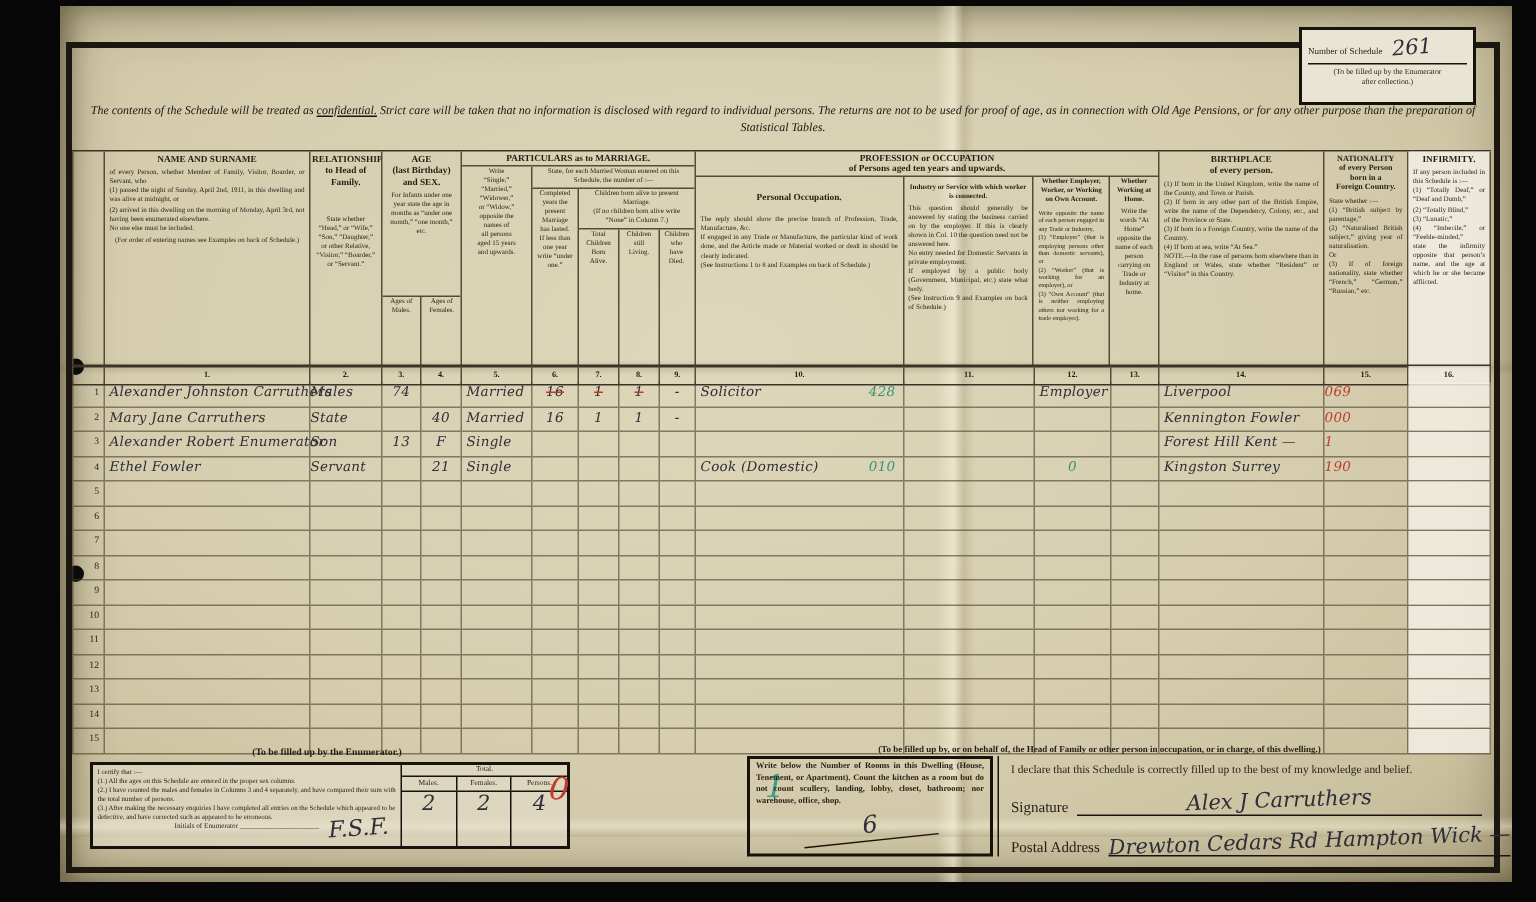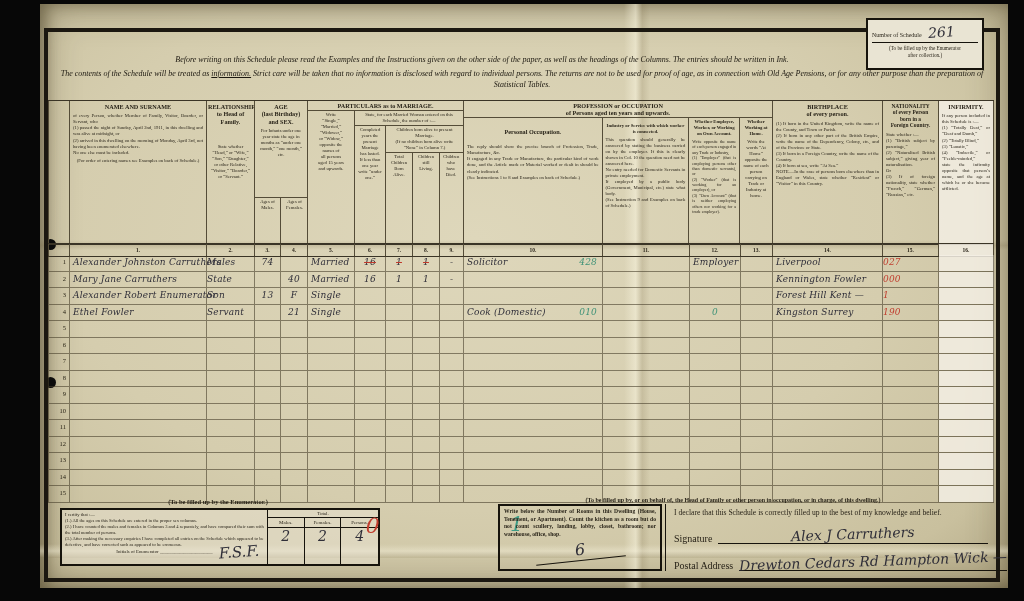--- a/index.html
+++ b/index.html
@@ -107,22 +107,21 @@
 <div class="paper">
   <div class="crease-v"></div>
   <div class="crease-h"></div>
   <div class="crease-h2"></div>
   <div class="hole hp1"></div>
   <div class="hole hp2"></div>
 
   <div class="formbox">
     <div class="fbin">
 
-      <div class="intro1">Before writing on this Schedule please read the Examples and the Instructions given on the other side of the paper, as well as the headings of the Columns.  The entries should be written in Ink.</div>
-      <div class="intro2"><span>The contents of the Schedule will be treated as </span><span class="u">information.</span><span>  Strict care will be taken that no information is disclosed with regard to individual persons.  The returns are not to be used for proof of age, as in connection with Old Age Pensions, or for any other purpose than the preparation of Statistical Tables.</span></div>
+      <div class="intro2"><span>The contents of the Schedule will be treated as </span><span class="u">confidential.</span><span>  Strict care will be taken that no information is disclosed with regard to individual persons.  The returns are not to be used for proof of age, as in connection with Old Age Pensions, or for any other purpose than the preparation of Statistical Tables.</span></div>
 
       <div class="schedbox">
         <span class="schedlbl">Number of Schedule</span><span class="schednum">261</span>
         <div class="schedline"></div>
         <div class="schednote pl">(To be filled up by the Enumerator
 after collection.)</div>
       </div>
 
       <div class="thead grid17">
         <div class="hc"></div>
@@ -274,21 +273,21 @@
             <div class="td hw ctr strike">1</div>
             <div class="td hw ctr">-</div>
             <div class="td occflex">
               <span class="hw">Solicitor</span>
               <span class="hw grn mla">428</span>
             </div>
             <div class="td hw"></div>
             <div class="td hw" style="padding-left: 3px;">Employer</div>
             <div class="td hw"></div>
             <div class="td hw" style="padding-left: 3px;">Liverpool</div>
-            <div class="td hw red">027</div>
+            <div class="td hw red">069</div>
             <div class="td hw lt"></div>
           </div>
           <div class="trow">
             <div class="td rn">2</div>
             <div class="td hw" style="padding-left: 3px;">Mary Jane Carruthers</div>
             <div class="td hw">State</div>
             <div class="td hw ctr"></div>
             <div class="td hw ctr">40</div>
             <div class="td hw" style="padding-left: 3px;">Married</div>
             <div class="td hw ctr">16</div>

